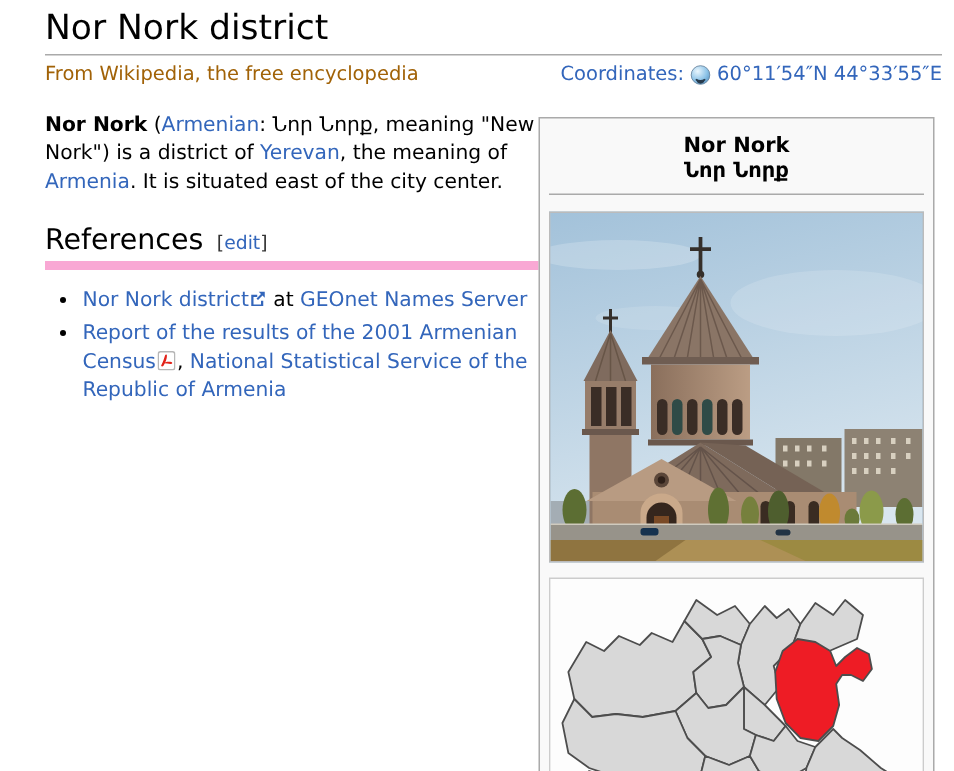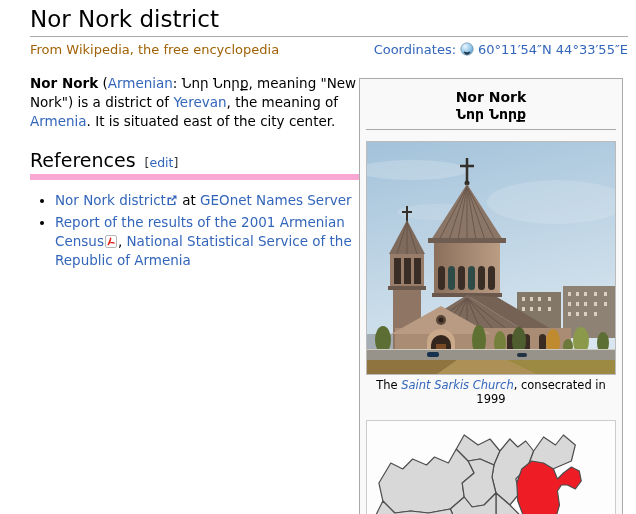--- a/index.html
+++ b/index.html
@@ -8,21 +8,21 @@
     background:#fff;color:#000;
     font-family:"DejaVu Sans","Liberation Sans",sans-serif;
   }
   .content{padding:0 8px;margin-left:22px;}
   .page-title{
     font-size:23px;font-weight:normal;line-height:1.2;
     margin:0;padding:6px 0 2px;border-bottom:1px solid #aaa;
   }
   .byline{display:flex;justify-content:space-between;align-items:center;margin-top:5px;font-size:13px;}
   .tagline{color:#a16207;}
-  .coords{display:flex;align-items:flex-start;gap:4px;color:#36b;font-size:13px;}
+  .coords{display:flex;align-items:flex-end;gap:4px;color:#36b;font-size:13px;}
   .coords .globe{display:inline-flex;align-items:center;}
   .link{color:#36b;cursor:pointer;text-decoration:none;}
   .article{width:345px;}
   .intro{font-size:13.5px;line-height:19px;margin:17px 0 0;}
   .intro b{font-weight:bold;}
   .section-heading{
     font-size:19px;font-weight:normal;margin:18px 0 0;padding-bottom:3px;
     border-bottom:6px solid #f9a8d4;
   }
   .editsection{font-size:12.5px;margin-left:9px;color:#333;}
@@ -198,21 +198,20 @@
 
         <rect x="0" y="207" width="248" height="1.5" fill="#cfcabe"></rect>
         <rect x="0" y="208" width="248" height="10" fill="#97938a"></rect>
         <rect x="60" y="210" width="12" height="5" rx="2" fill="#16324f"></rect>
         <rect x="150" y="211" width="10" height="4" rx="2" fill="#223344"></rect>
         <rect x="0" y="218" width="248" height="14" fill="#ad9055"></rect>
         <path d="M0,218 L90,218 L70,232 L0,232 Z" fill="#8f7440"></path>
         <path d="M140,218 L248,218 L248,232 L170,232 Z" fill="#9c8a42"></path>
       </svg>
     </div>
-    <div class="ib-caption"><span>The </span><span class="link">Saint Sarkis Church</span><span>, consecrated in 1999</span></div>
   </td>
       </tr>
   <tr>
         <td>
     <div class="mapwrap">
       <svg class="map" viewBox="0 0 250 172" preserveAspectRatio="none">
         <rect width="250" height="172" fill="#fdfdfd"></rect>
         <g fill="#d8d8d8" stroke="#4d4d4d" stroke-width="1.2" stroke-linejoin="round">
 
           <path d="M12,62 L24,42 L36,48 L46,38 L60,44 L68,36 L82,42 L90,28 L102,40 L108,52 L96,62 L98,76 L84,88 L62,92 L44,90 L28,92 L16,80 Z"></path>

